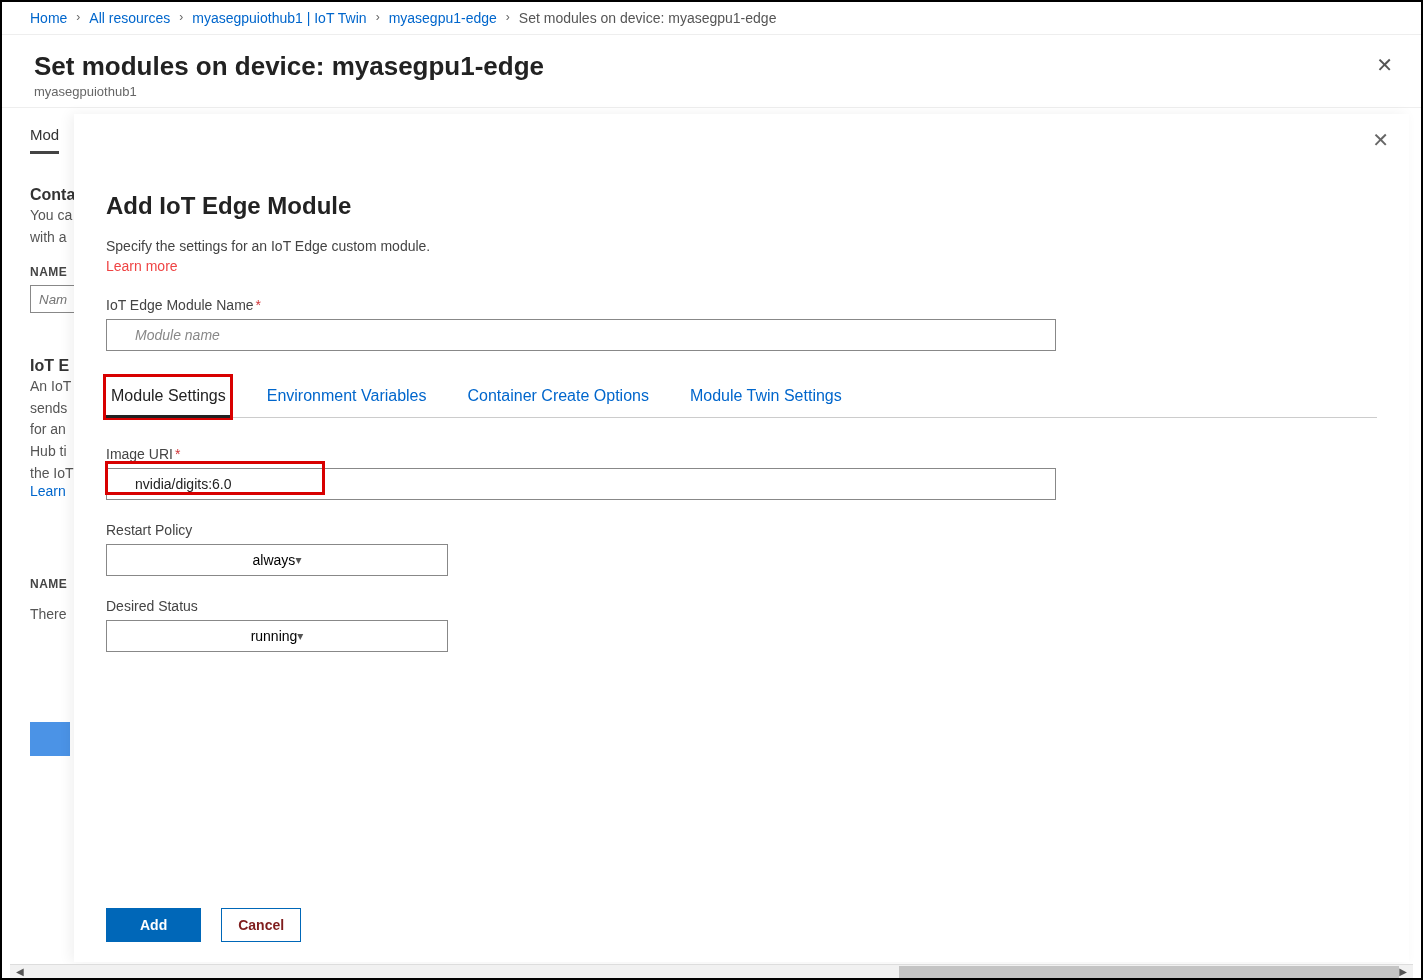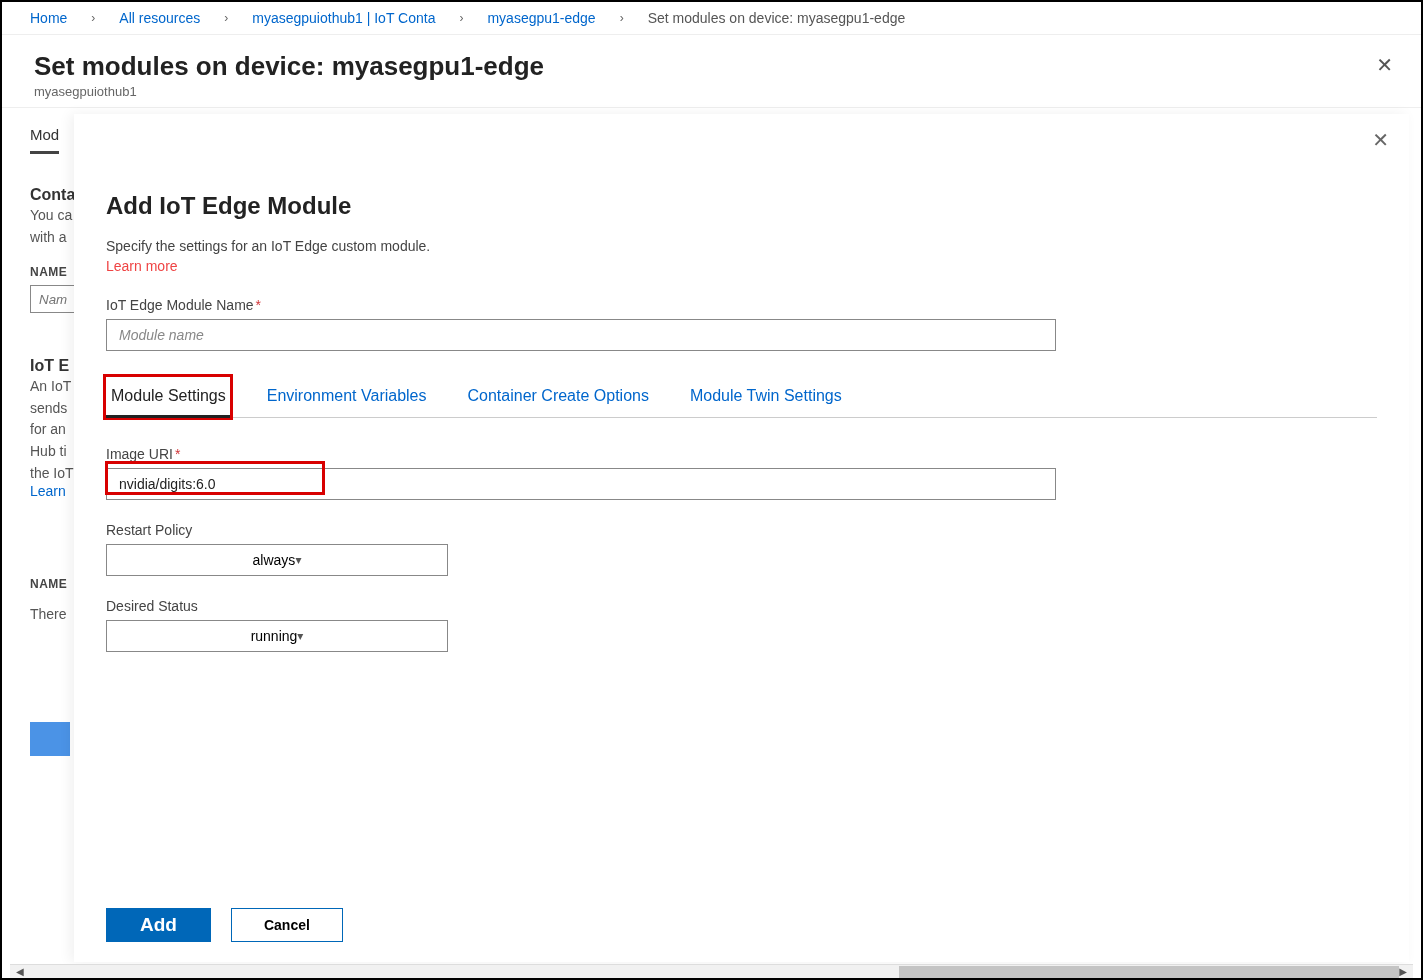--- a/index.html
+++ b/index.html
@@ -15,22 +15,22 @@
       overflow: hidden;
       position: relative;
       border: 2px solid #000;
     }
     
     .breadcrumb {
       padding: 8px 28px;
       font-size: 14px;
       border-bottom: 1px solid #eee;
       display: flex;
-      align-items: center;
-      gap: 24px;
+      align-items: flex-start;
+      gap: 9px;
       color: #0066cc;
     }
     .breadcrumb a { color: #0066cc; text-decoration: none; cursor: pointer; }
     .breadcrumb .sep { color: #666; font-size: 12px; }
     .breadcrumb .current { color: #555; }
     
     .page-header {
       padding: 16px 32px 8px 32px;
       position: relative;
       border-bottom: 1px solid #eee;
@@ -115,21 +115,21 @@
       font-size: 14px;
       color: #444;
     }
     .req { color: #d13438; margin-left:2px;}
     .text-input {
       width: 950px;
       max-width: 100%;
       height: 32px;
       border: 1px solid #888;
       margin-top: 6px;
-      padding: 0 12px;
+      padding: 0 28px;
       font-size: 14px;
       color: #222;
     }
     .text-input::placeholder { color:#888; font-style: italic; }
     
     .tabs {
       display: flex;
       gap: 32px;
       margin-top: 26px;
       border-bottom: 1px solid #ccc;
@@ -170,42 +170,42 @@
     .image-uri-wrap { position:relative; width:950px; }
     .image-uri-highlight {
       position:absolute; left:-1px; top:-1px; width:220px; height:34px; border:3px solid #d80000; pointer-events:none;
     }
     
     .footer {
       position:absolute; left:32px; bottom:20px;
       display:flex; gap:20px;
     }
     .btn-primary {
-      background:#0067b8; color:#fff; border:none; padding:0 34px; height:34px; font-size:19px; font-weight:600; cursor:pointer;
+      background:#0067b8; color:#fff; border:none; padding:0 34px; height:34px; font-size:14px; font-weight:600; cursor:pointer;
     }
     .btn-secondary {
-      background:#fff; color:#000000; border:1px solid #0067b8; padding:0 32px; height:34px; font-size:14px; font-weight:600; cursor:pointer;
+      background:#fff; color:#7f1d1d; border:1px solid #0067b8; padding:0 16px; height:34px; font-size:14px; font-weight:600; cursor:pointer;
     }
     
     .hscroll {
       position:absolute; left:8px; right:8px; bottom:0; height:14px; background:#f1f1f1; border-top:1px solid #ddd;
       display:flex; align-items:center; justify-content:space-between; padding:0 2px;
     }
     .hscroll .arrow{ font-size:10px; color:#555; cursor:pointer; padding:0 4px;}
     .hscroll .thumb{ position:absolute; right:14px; top:1px; height:12px; width:500px; background:#c4c4c4;}
   </style>
 </head>
 <body>
 
 <div class="breadcrumb">
   <a>Home</a>
   <span class="sep">›</span>
   <a>All resources</a>
   <span class="sep">›</span>
-  <a>myasegpuiothub1 | IoT Conta</a>
+  <a>myasegpuiothub1 | IoT Twin</a>
   <span class="sep">›</span>
   <a>myasegpu1-edge</a>
   <span class="sep">›</span>
   <span class="current">Set modules on device: myasegpu1-edge</span>
 </div>
 
 <div class="page-header">
   <h1>Set modules on device: myasegpu1-edge</h1>
   <div class="sub">myasegpuiothub1</div>
   <button class="close-x">✕</button>

